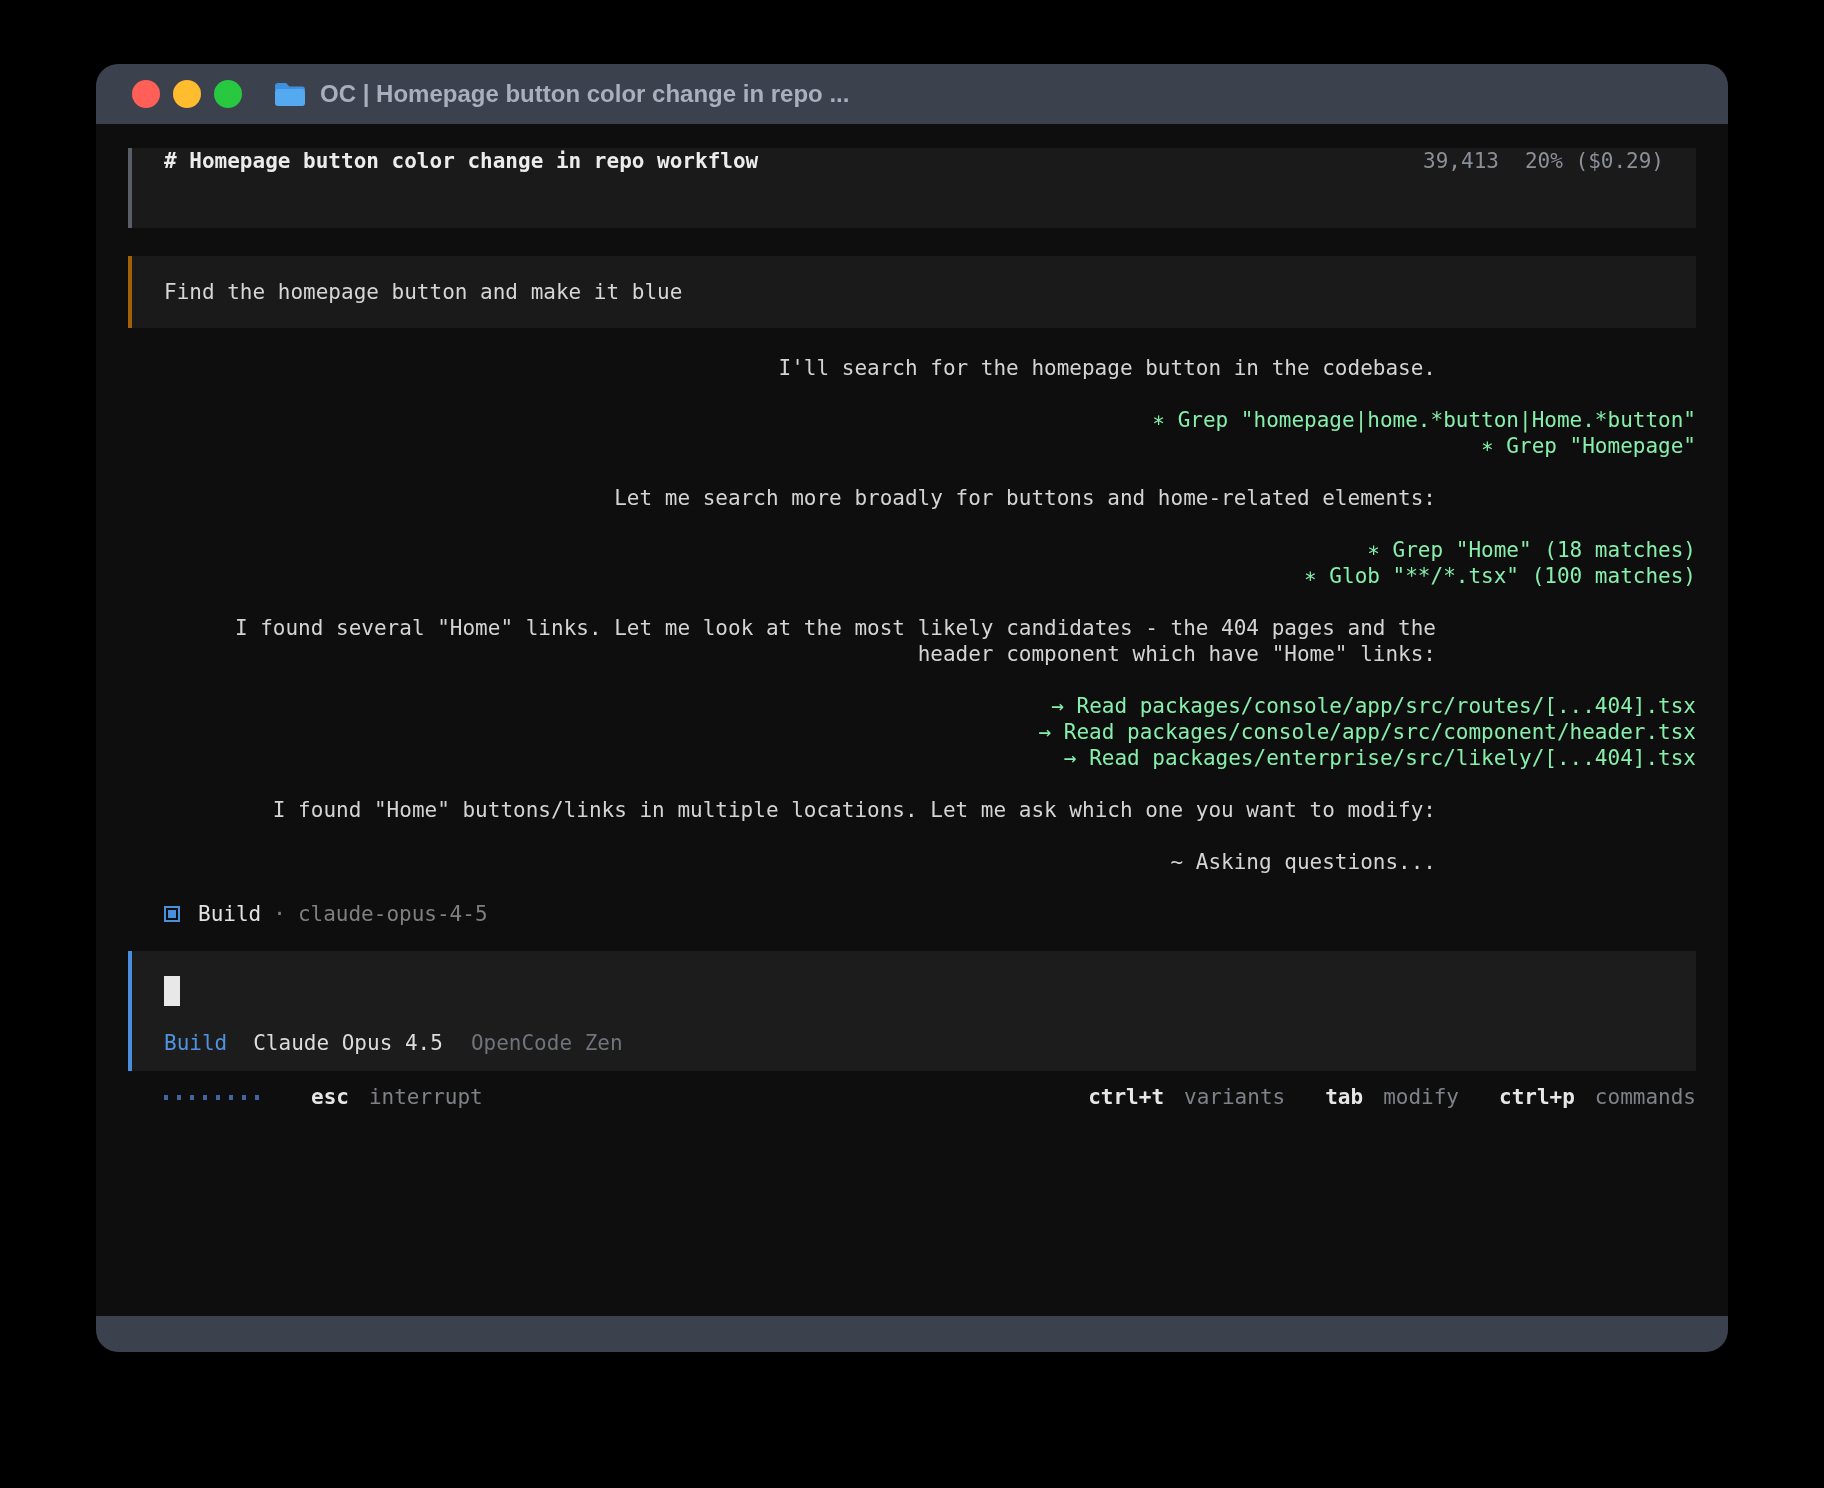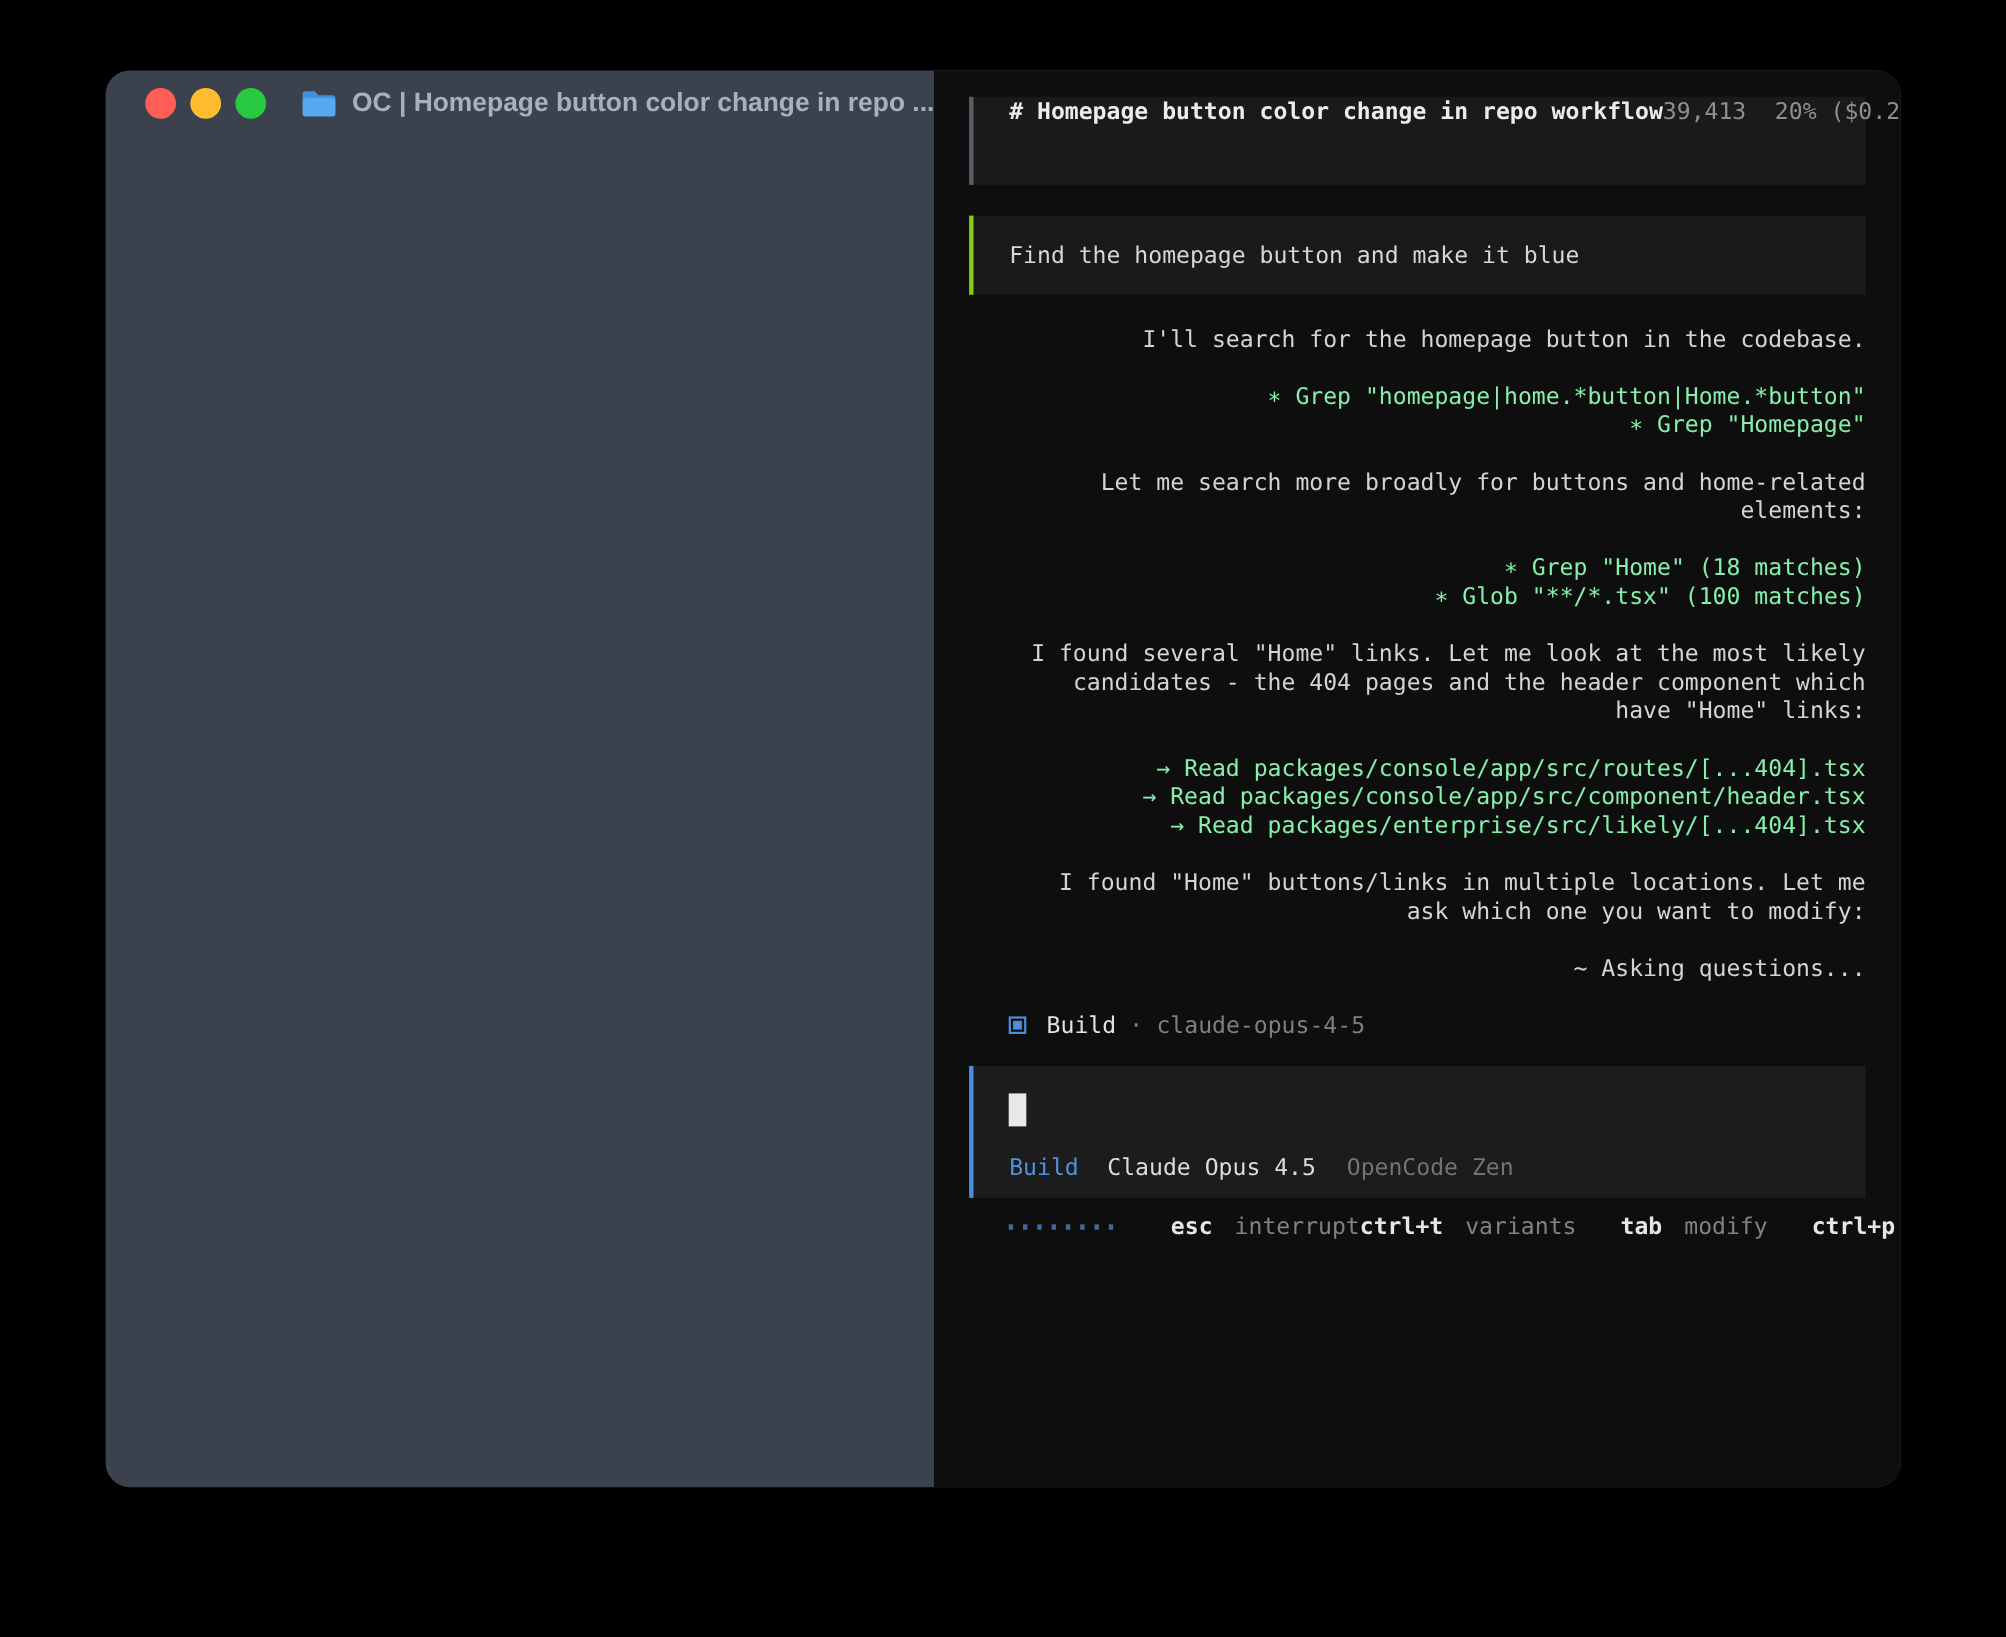--- a/index.html
+++ b/index.html
@@ -3,21 +3,21 @@
 <meta charset="utf-8">
 <style>
   * { margin: 0; padding: 0; box-sizing: border-box; }
   html, body { width: 1824px; height: 1488px; overflow: hidden; }
   body { background: #000000; font-family: "DejaVu Sans Mono", monospace; }
 
   .window {
     position: absolute; left: 96px; top: 64px;
     width: 1632px; height: 1288px;
     background: #3c414e; border-radius: 22px;
-    overflow: hidden; display: flex; 
+    overflow: hidden; display: flex; flex-direction: column;
   }
 
   
   .titlebar {
     height: 60px; flex: 0 0 auto;
     display: flex; align-items: center;
     padding-left: 36px;
   }
   .lights { display: flex; gap: 13px; }
   .light { width: 28px; height: 28px; border-radius: 50%; }
@@ -47,21 +47,21 @@
   .session-header {
     height: 80px; border-left: 4px solid #5a5e66;
     display: flex; align-items: flex-start; justify-content: space-between;
     padding: 0 32px;
   }
   .session-title { font-weight: 700; color: #ececec; white-space: pre; }
   .session-stats { display: flex; gap: 26px; color: #8b9097; white-space: pre; }
 
   .user-msg {
     margin-top: 28px; height: 72px;
-    border-left: 4px solid #84cc16;
+    border-left: 4px solid #a16207;
     display: flex; align-items: center; padding: 0 32px;
     color: #d6d6d6; white-space: pre;
   }
 
   .transcript { margin-top: 27px; padding-left: 36px; text-align: right; }
   .tgroup { margin-bottom: 26px; }
   .tgroup.text { color: #d4d4d4; max-width: 1272px; }
   .tgroup.dim  { color: #86efac; }
   .tline { white-space: pre-wrap; }
 

